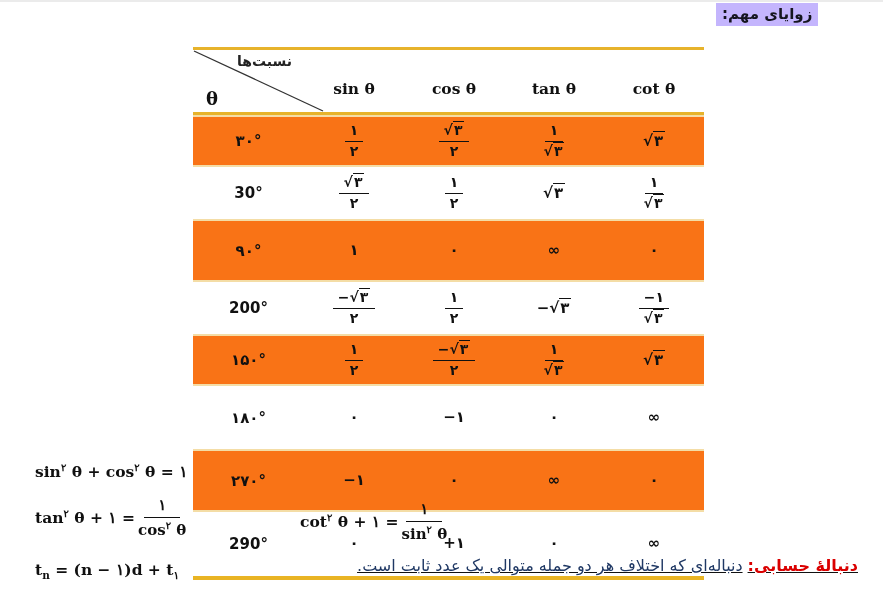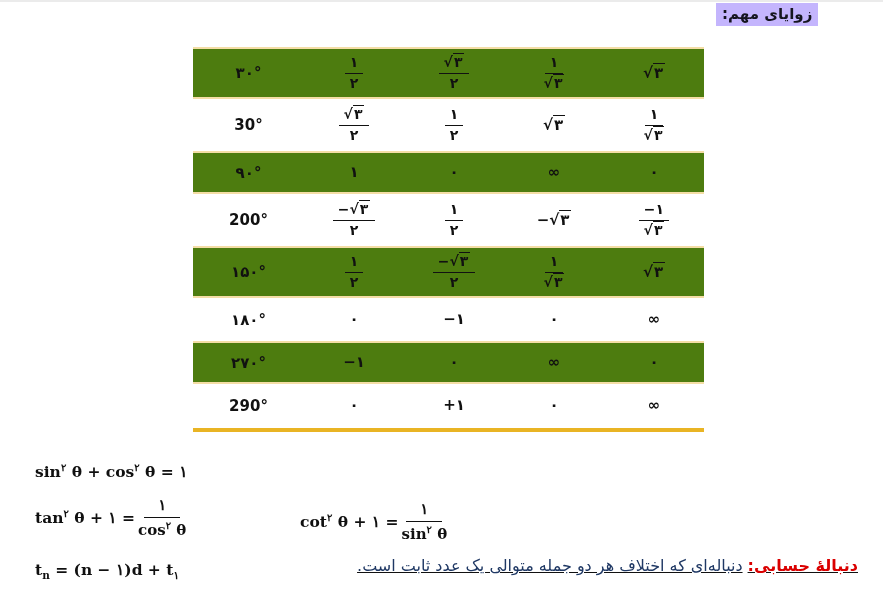--- a/index.html
+++ b/index.html
@@ -22,23 +22,23 @@
   }
   .thead .col{
     justify-self:center;position:relative;top:7px;
     font-family:"DejaVu Serif", serif;font-weight:bold;font-size:15.5px;white-space:nowrap;
   }
   .corner-svg{position:absolute;left:0;top:0;}
   .corner-top{position:absolute;left:44px;top:3px;direction:rtl;font-size:14px;font-weight:bold;color:#222;}
   .corner-bottom{position:absolute;left:13px;bottom:3px;font-family:"DejaVu Serif", serif;font-weight:bold;font-size:18px;}
   .row{
     display:grid;grid-template-columns:111px repeat(4,100px);
-    align-items:center;justify-items:center;direction:ltr;padding:11px 0;
-  }
-  .row.shaded{background:#4d7c0f;box-shadow:inset 0 2px 0 #f4dda6, inset 0 -2px 0 #f4dda6;}
+    align-items:center;justify-items:center;direction:ltr;padding:21px 0;
+  }
+  .row.shaded{background:#f97316;box-shadow:inset 0 2px 0 #f4dda6, inset 0 -2px 0 #f4dda6;}
   .row.has-frac{padding:4px 0;min-height:44px;}
   .row.plain{min-height:21px;}
   .angle{font-weight:bold;font-size:15px;white-space:nowrap;}
   .val{font-weight:bold;font-size:15px;text-align:center;line-height:1.1;}
   .frac{display:inline-flex;flex-direction:column;align-items:center;font-size:14px;line-height:1.25;vertical-align:middle;}
   .frac .fn{border-bottom:1.6px solid #111;padding:0 5px 1px;}
   .frac .fd{padding-top:1px;}
   .sq{white-space:nowrap;}
   .sq .r{border-top:1.6px solid currentColor;padding:0 2px 0 1px;}
   .tfoot{height:4px;background:#e9b424;margin-top:1px;}
@@ -59,20 +59,31 @@
   .note .txt{color:#1f3864;}
 </style>
 </head>
 <body>
 
 <div class="topline"></div>
 
 <span class="hl">زوایای مهم:</span>
 
 <div class="ttable">
+  <div class="thead">
+    <svg class="corner-svg" width="140" height="62">
+      <line x1="1" y1="1" x2="130" y2="61" stroke="#333" stroke-width="1.3"></line>
+    </svg>
+    <span class="corner-top">نسبت‌ها</span>
+    <span class="corner-bottom">θ</span>
+    <span class="col" style="grid-column:2">sin θ</span>
+    <span class="col" style="grid-column:3">cos θ</span>
+    <span class="col" style="grid-column:4">tan θ</span>
+    <span class="col" style="grid-column:5">cot θ</span>
+  </div>
   <div>
       <div class="row shaded has-frac">
         <span class="angle">۳۰°</span>
         <span class="val"><span class="frac">
             <span class="fn">۱</span>
             <span class="fd">۲</span>
           </span></span>
         <span class="val"><span class="frac">
             <span class="fn"><span class="sq">√<span class="r">۳</span></span></span>
             <span class="fd">۲</span>

